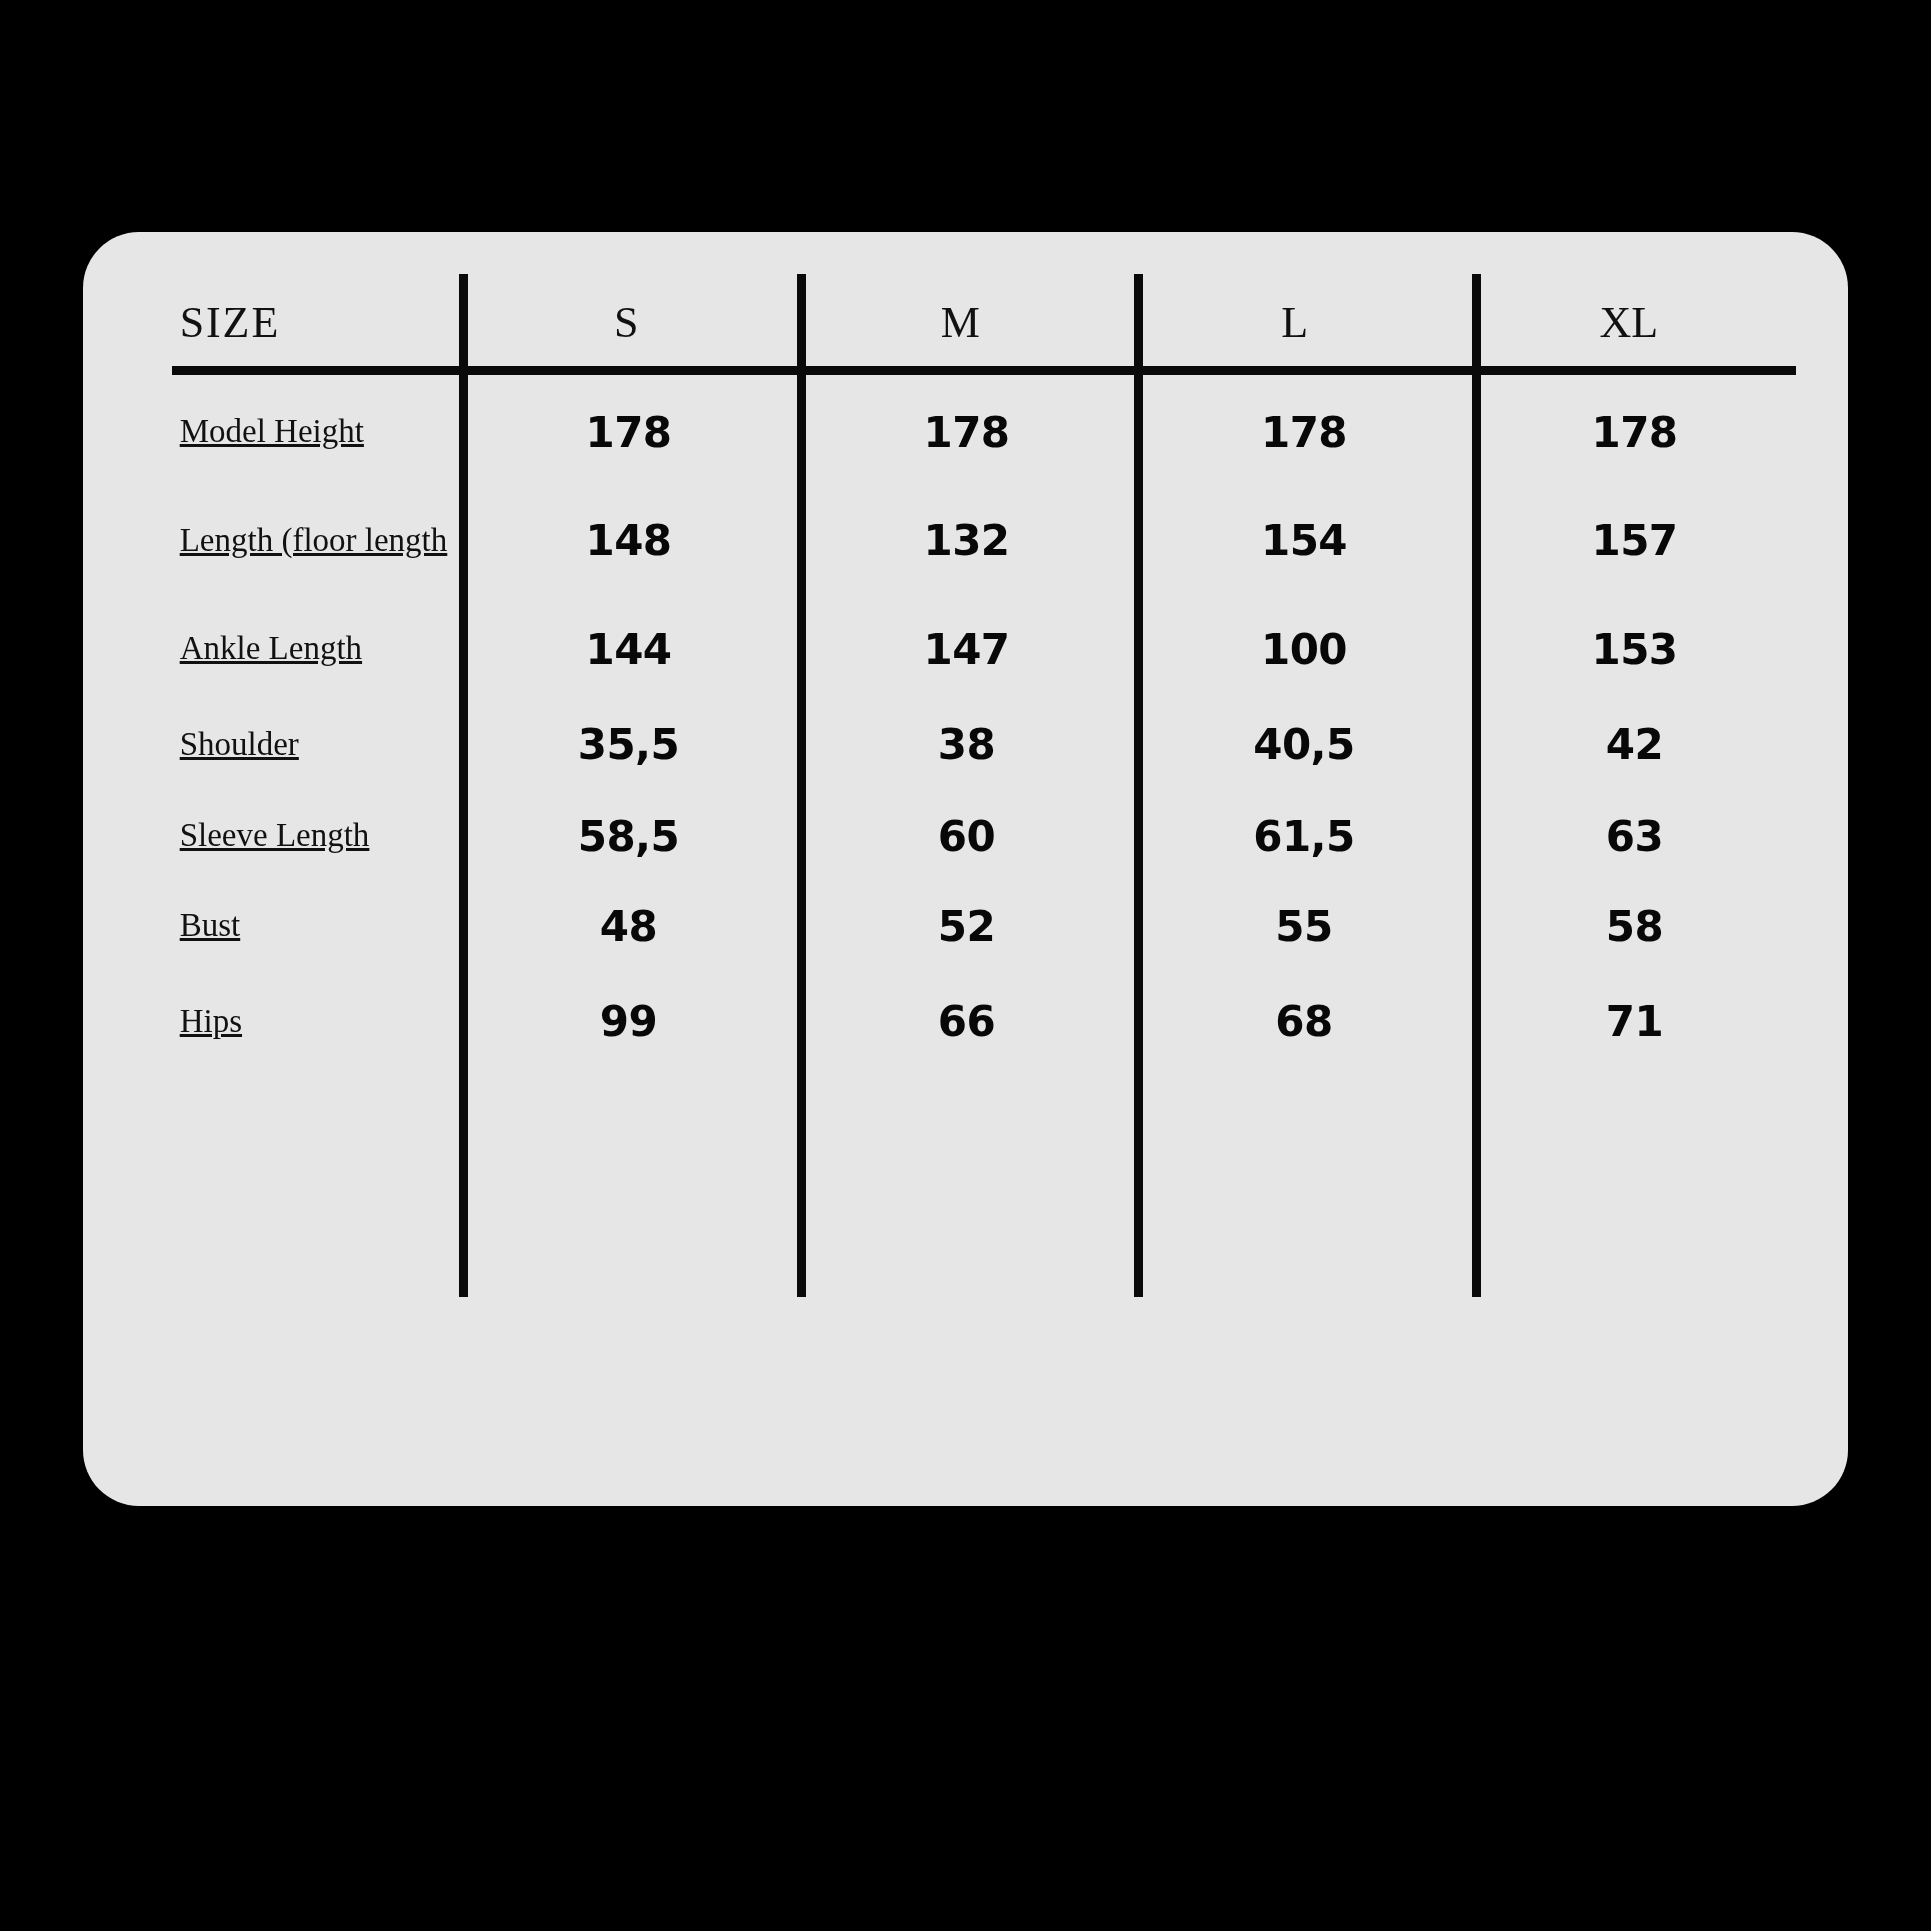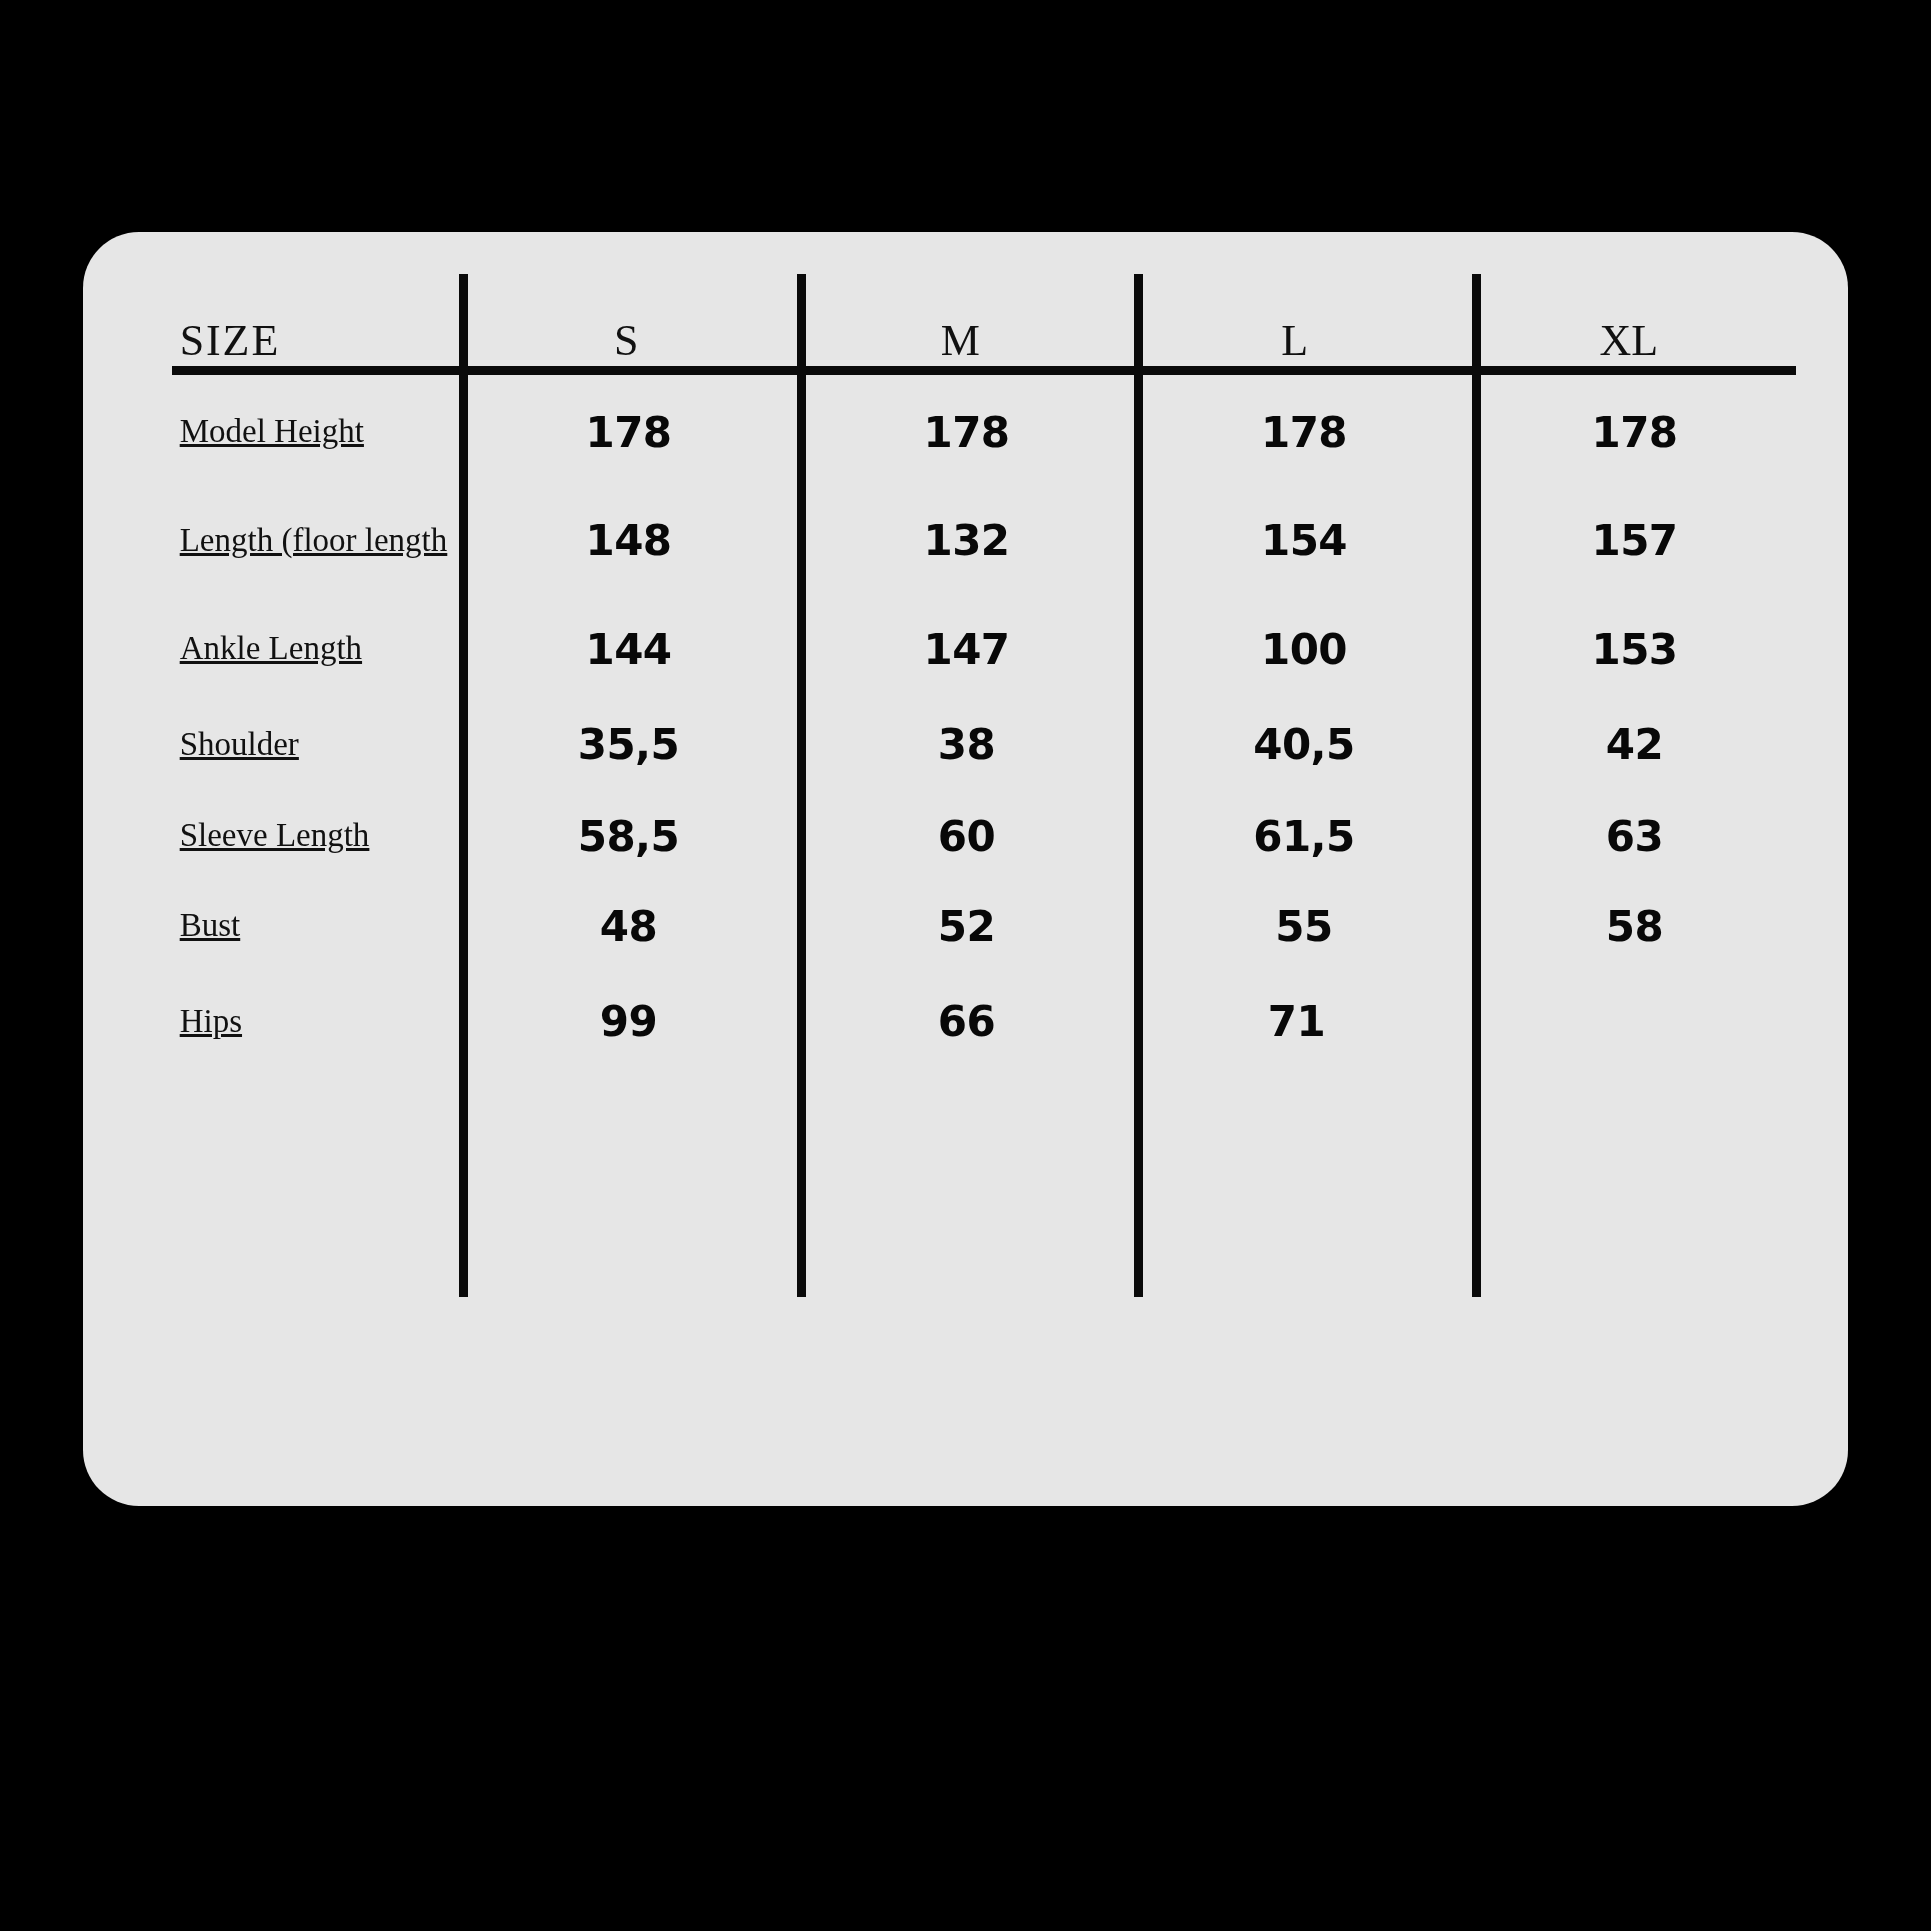--- a/index.html
+++ b/index.html
@@ -62,21 +62,21 @@
   }
 
   
   .header-row {
     position: absolute;
     left: 89px;
     top: 46px;
     width: 1624px;
     height: 88px;
     display: flex;
-    align-items: flex-end;
+    align-items: center;
   }
   .header-row .cell-label {
     width: 287px;
     font-size: 44px;
     letter-spacing: 1.9px;
     color: #111111;
     font-weight: 400;
     padding-left: 7.7px;
   }
   .header-row .cell-val {
@@ -204,20 +204,21 @@
           <div class="cell-val col-s">48</div>
           <div class="cell-val col-m">52</div>
           <div class="cell-val col-l">55</div>
           <div class="cell-val col-xl">58</div>
         </div>
 
         <div class="row r-h7">
           <div class="cell-label">Hips</div>
           <div class="cell-val col-s">99</div>
           <div class="cell-val col-m">66</div>
+          <div class="cell-val col-l">68</div>
           <div class="cell-val col-xl">71</div>
         </div>
 
       </div>
     </div>
   </div>
 
 </div>
 
 

